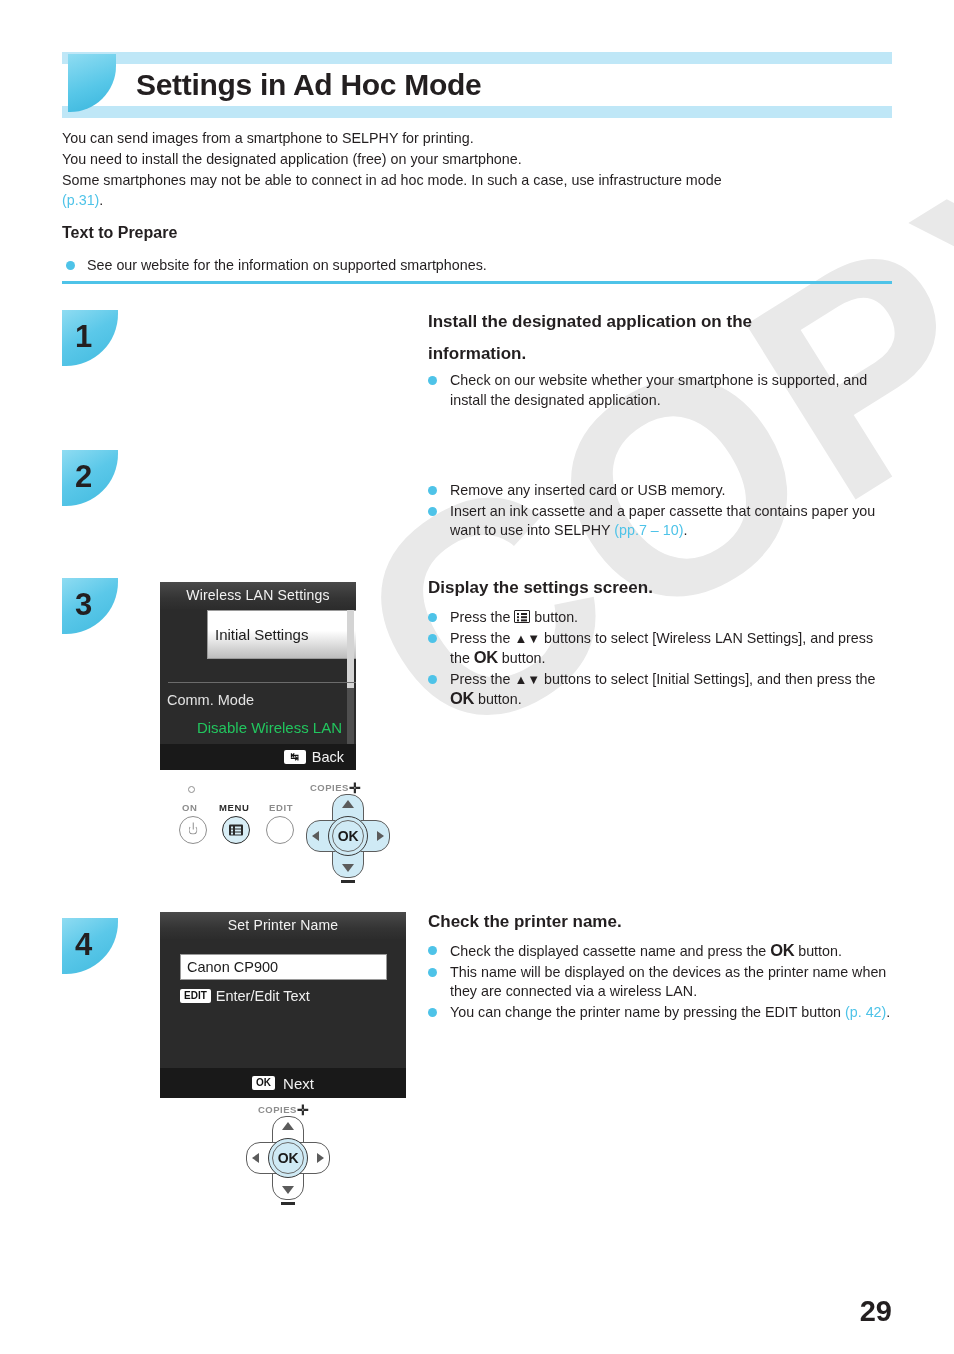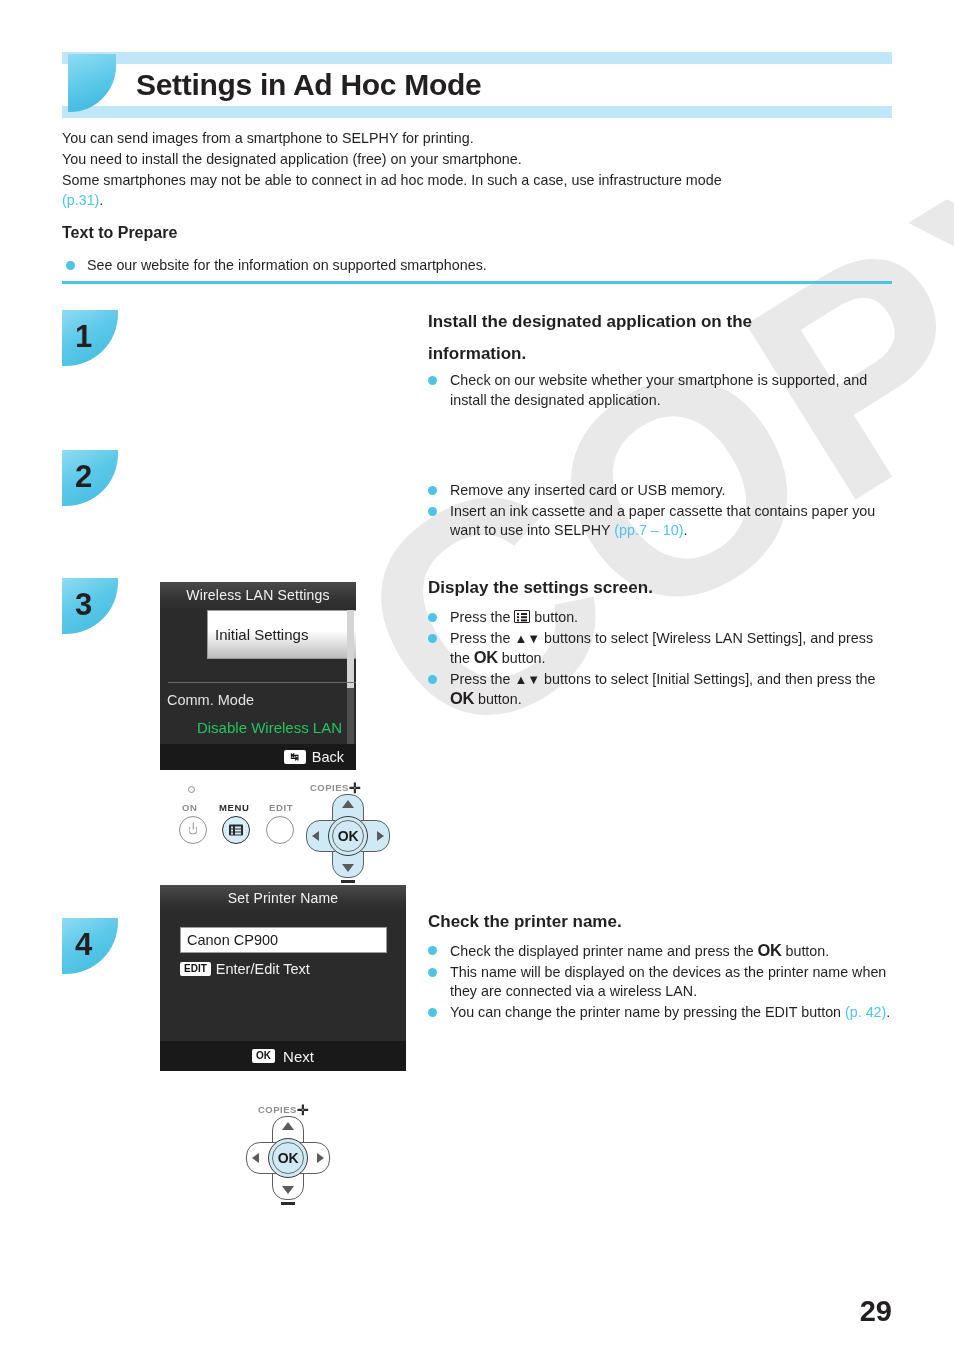--- a/index.html
+++ b/index.html
@@ -390,39 +390,39 @@
       <div class="tri down" style="left:36px; top:70px;"></div>
       <div class="tri left" style="left:6px;  top:37px;"></div>
       <div class="tri right" style="left:71px; top:37px;"></div>
       <div class="pad-center">OK</div>
     </div>
     <div class="minus-bar" style="left:169px; top:100px;"></div>
   </div>
 
   <div class="badge layer" style="left:62px; top:918px;">4</div>
 
-  <div class="lcd layer" style="left:160px; top:885px; width:246px; height:186px;">
+  <div class="lcd layer" style="left:160px; top:912px; width:246px; height:186px;">
     <div class="lcd-title">Set Printer Name</div>
     <div class="lcd-field">Canon CP900</div>
     <div class="lcd-edit">
       <span class="keycap">EDIT</span>
       <span>Enter/Edit Text</span>
     </div>
     <div class="lcd-footer-c">
       <span class="keycap">OK</span>
       <span>Next</span>
     </div>
   </div>
 
   <div class="step-title layer" style="left:428px; top:906px;">Check the printer name.</div>
 
   <div class="bullets layer" style="left:428px; top:941px; width:468px;">
     <div class="bullet">
       <span class="dot"></span>
-      <span class="txt"><span>Check the displayed printer name and press the </span><span class="ok">OK</span><span> button.</span></span>
+      <span class="txt"><span>Check the displayed cassette name and press the </span><span class="ok">OK</span><span> button.</span></span>
     </div>
     <div class="bullet">
       <span class="dot"></span>
       <span class="txt">This name will be displayed on the devices as the printer name when they are connected via a wireless LAN.</span>
     </div>
     <div class="bullet">
       <span class="dot"></span>
       <span class="txt"><span>You can change the printer name by pressing the EDIT button </span><span class="ref">(p. 42)</span><span>.</span></span>
     </div>
   </div>

